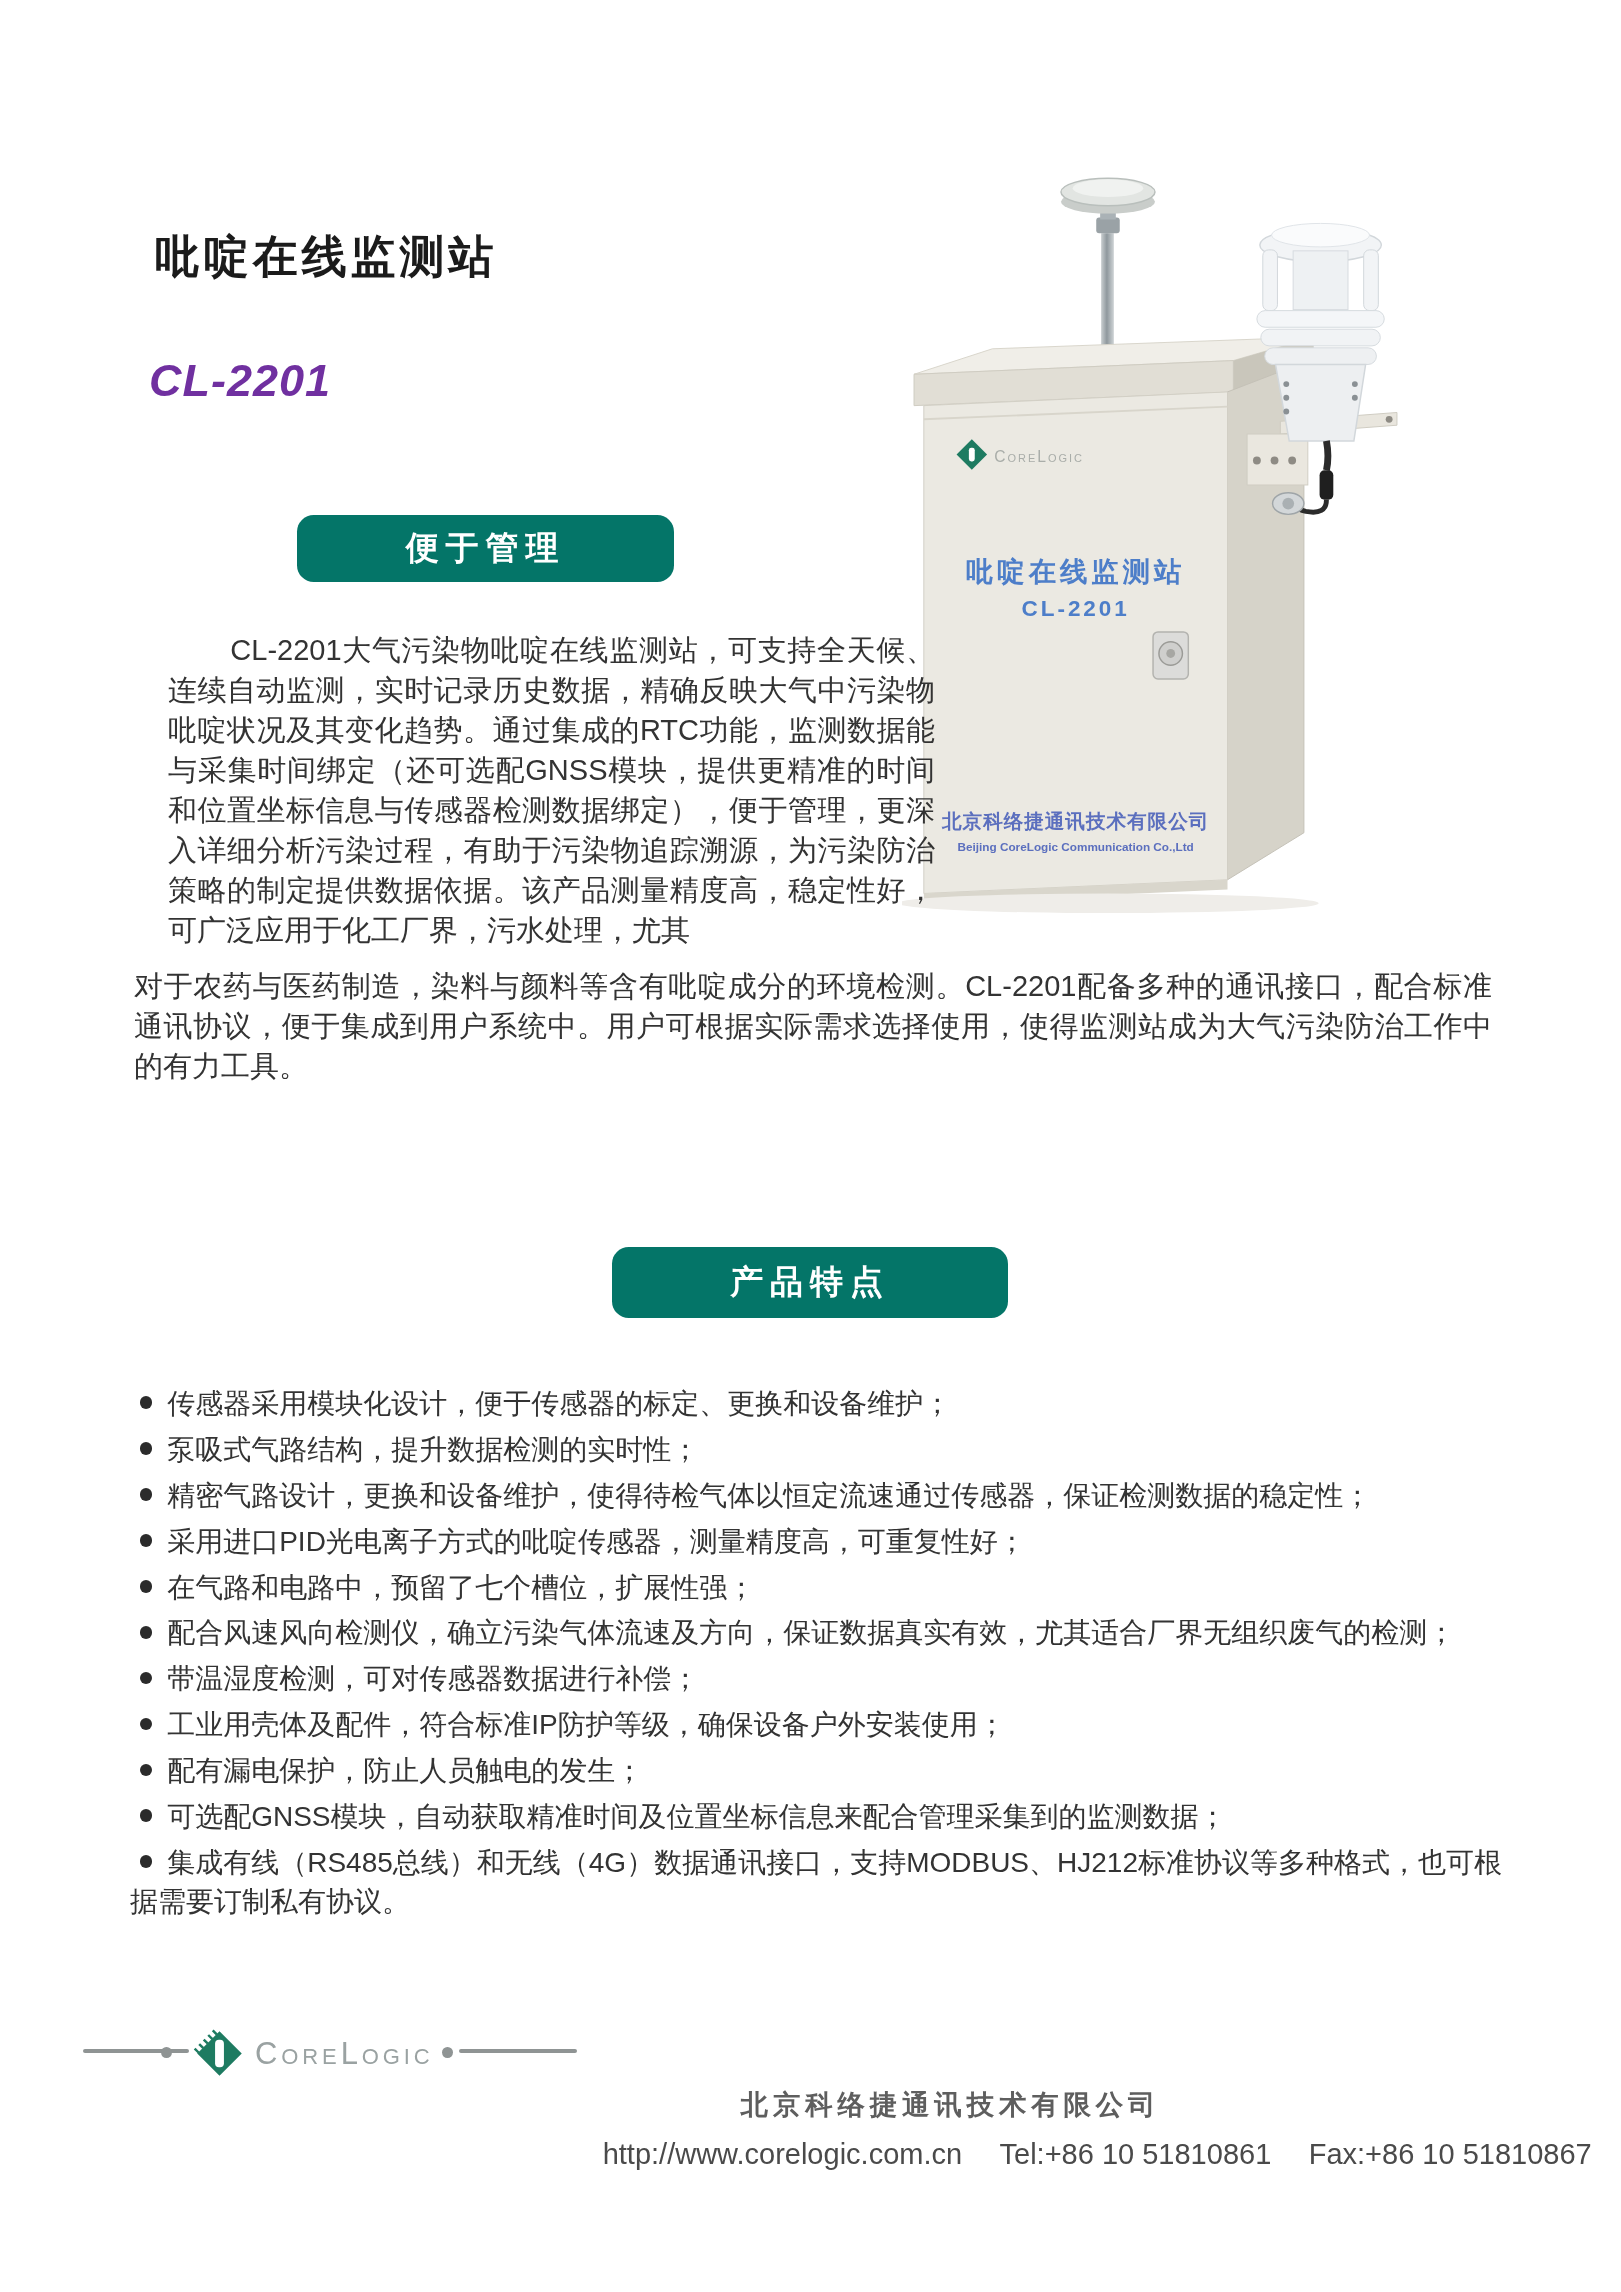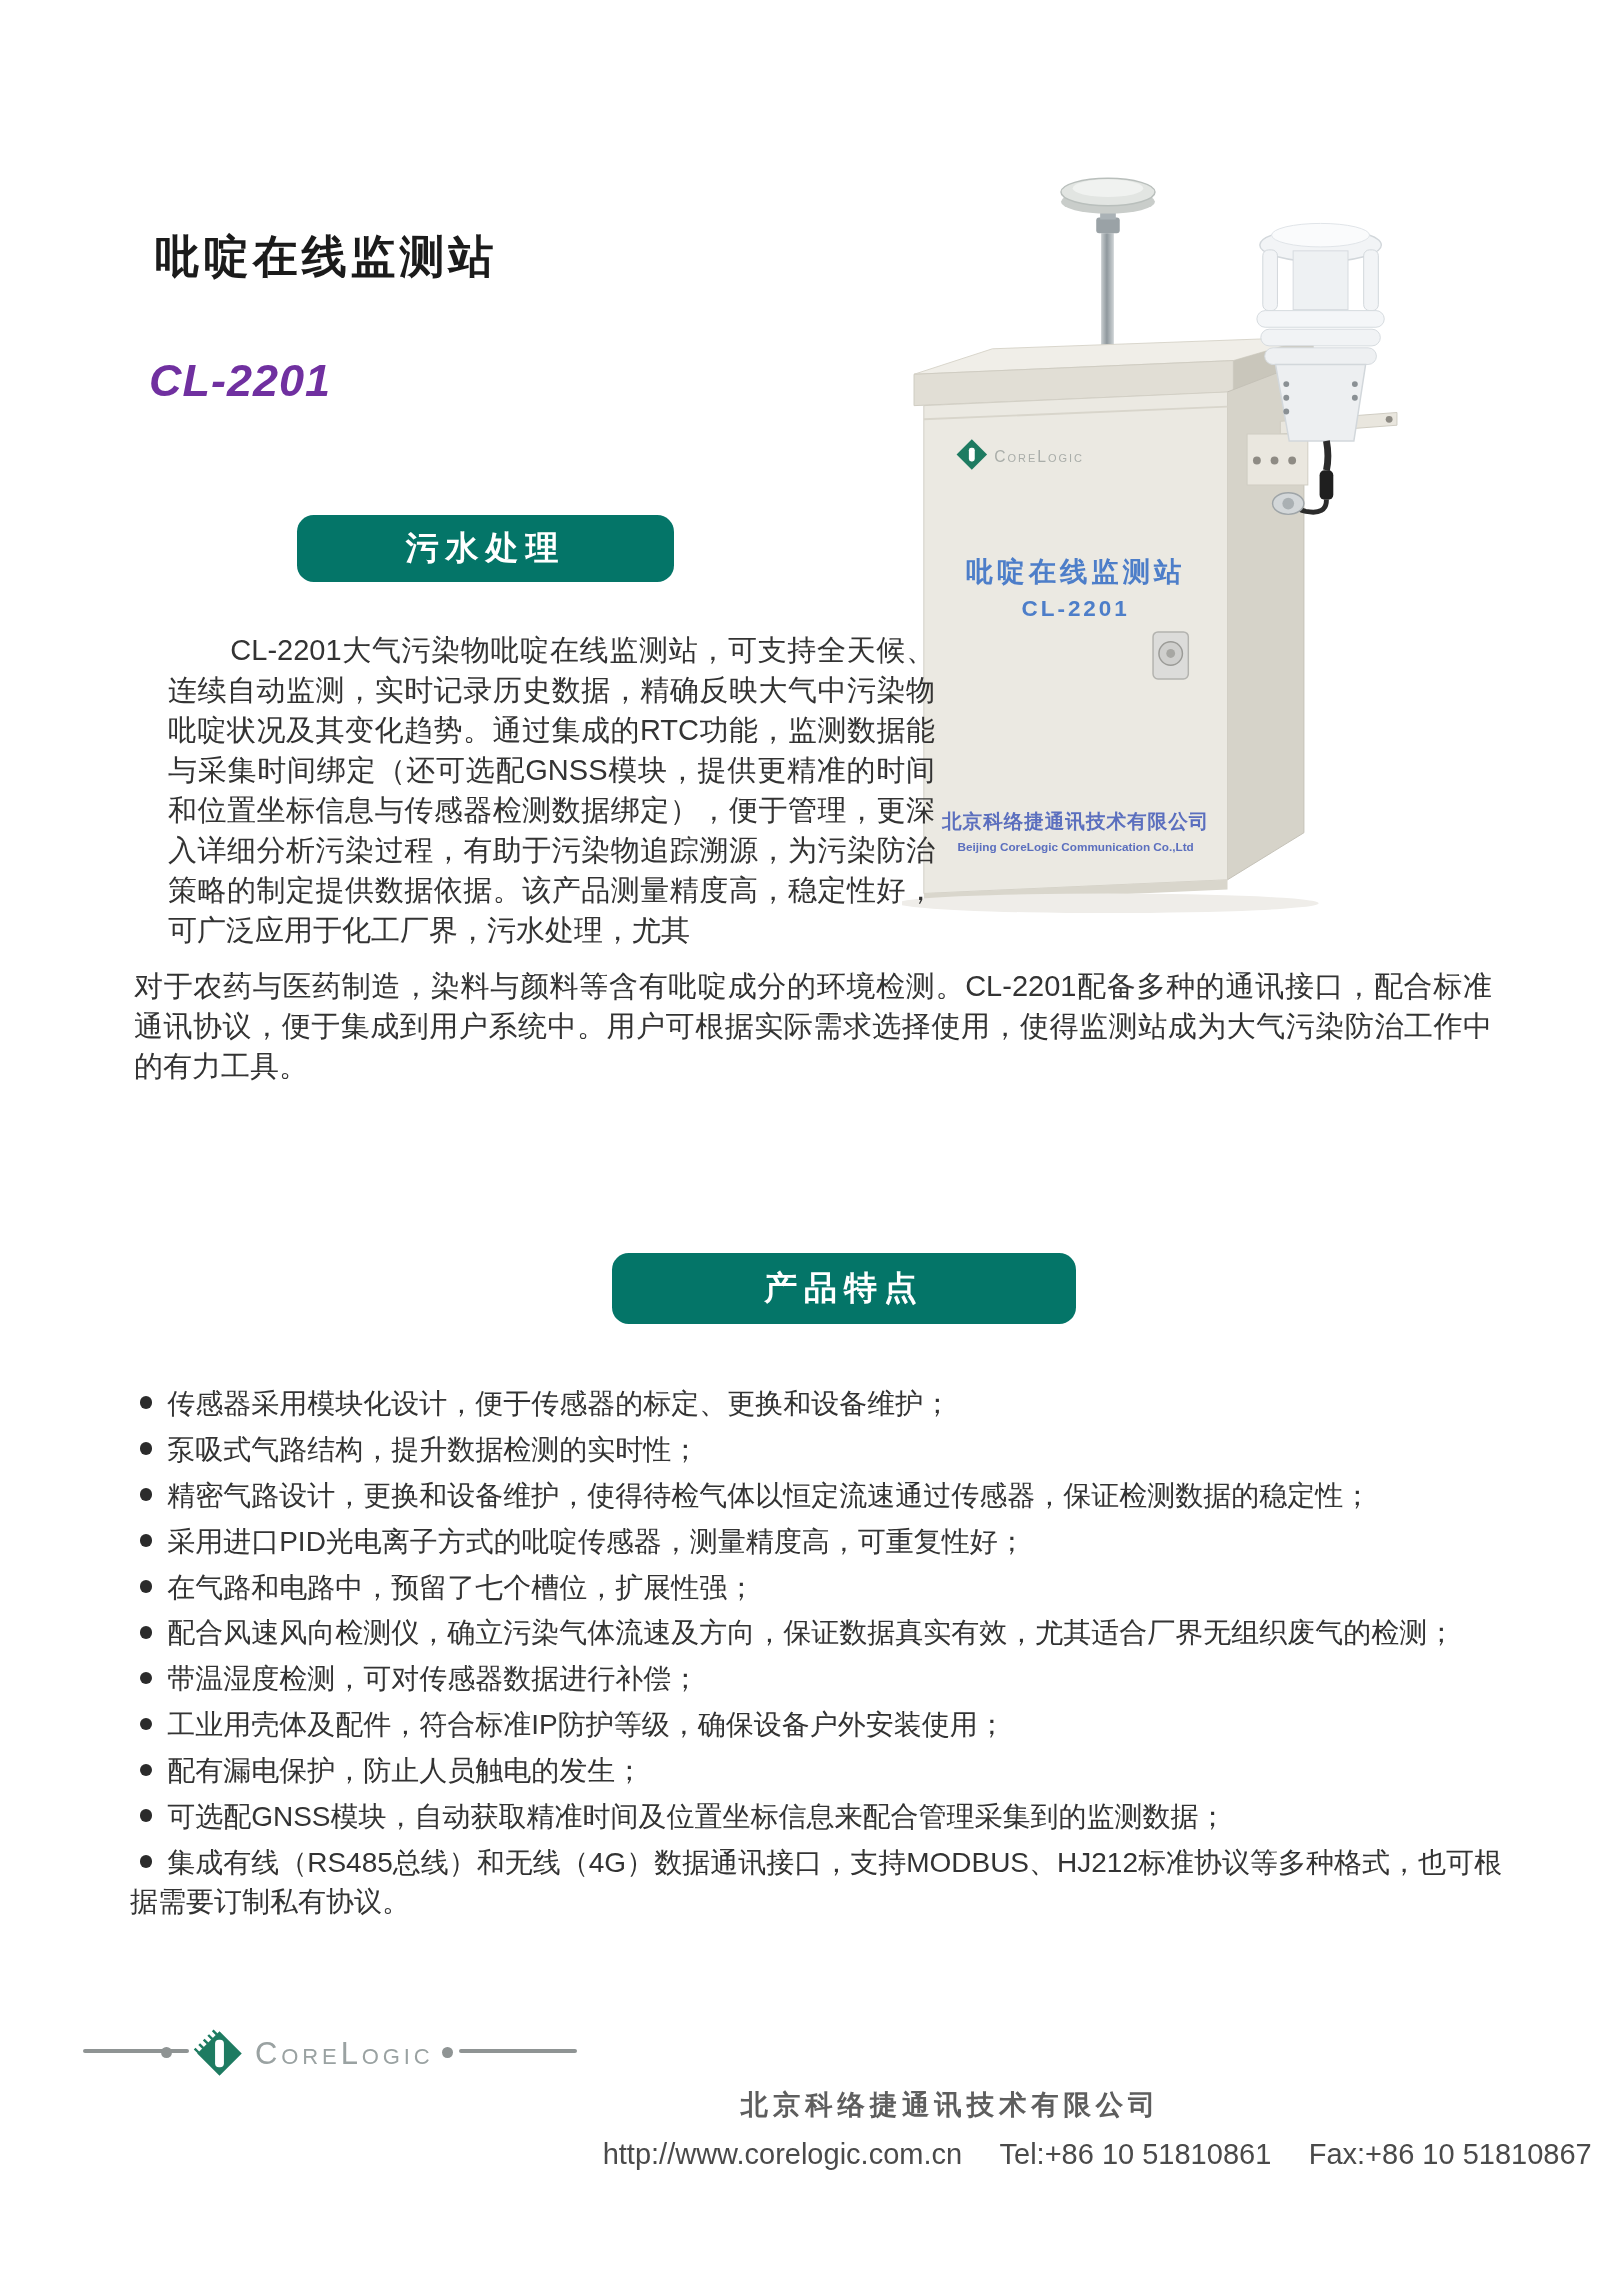--- a/index.html
+++ b/index.html
@@ -25,21 +25,21 @@
   }
   
   .pill{
     position:absolute;
     background:#047568;
     border-radius:16.7px;
     display:flex;align-items:center;justify-content:center;
     color:#ffffff;font-size:33px;font-weight:700;letter-spacing:6.9px;
   }
   .pill.intro{left:297px;top:515px;width:377px;height:67px;}
-  .pill.features{left:612px;top:1247px;width:464px;height:71px;margin-top:6px;}
+  .pill.features{left:612px;top:1247px;width:396px;height:71px;}
   
   .para{
     font-size:29px;line-height:40px;color:#333333;
     text-align:justify;
   }
   .para-beside{
     position:absolute;left:134px;top:630px;width:767px;
     text-indent:2.15em;
     margin-left:34px;
   }
@@ -184,21 +184,21 @@
         <rect x="426" y="330" width="14" height="30" rx="5" fill="#1f1f1f"></rect>
         <path d="M433,360 Q433,376 412,372 Q399,369 397,362" stroke="#2b2b2b" stroke-width="5" fill="none"></path>
 
         <ellipse cx="394" cy="364" rx="16" ry="11" fill="#d3d7d9" stroke="#9fa5a8" stroke-width="1.5"></ellipse>
         <circle cx="394" cy="364" r="6" fill="#aab0b3"></circle>
       </g>
     </svg>
   </div>
 
   <div class="pill intro">
-    <span>污水处理</span>
+    <span>便于管理</span>
   </div>
   <div class="para para-beside">CL-2201大气污染物吡啶在线监测站，可支持全天候、连续自动监测，实时记录历史数据，精确反映大气中污染物吡啶状况及其变化趋势。通过集成的RTC功能，监测数据能与采集时间绑定（还可选配GNSS模块，提供更精准的时间和位置坐标信息与传感器检测数据绑定），便于管理，更深入详细分析污染过程，有助于污染物追踪溯源，为污染防治策略的制定提供数据依据。该产品测量精度高，稳定性好，可广泛应用于化工厂界，污水处理，尤其</div>
   <div class="para para-full">对于农药与医药制造，染料与颜料等含有吡啶成分的环境检测。CL-2201配备多种的通讯接口，配合标准通讯协议，便于集成到用户系统中。用户可根据实际需求选择使用，使得监测站成为大气污染防治工作中的有力工具。</div>
 
   <div class="pill features">
     <span>产品特点</span>
   </div>
 
   <div class="feature-list">
       <div class="feature-item">

